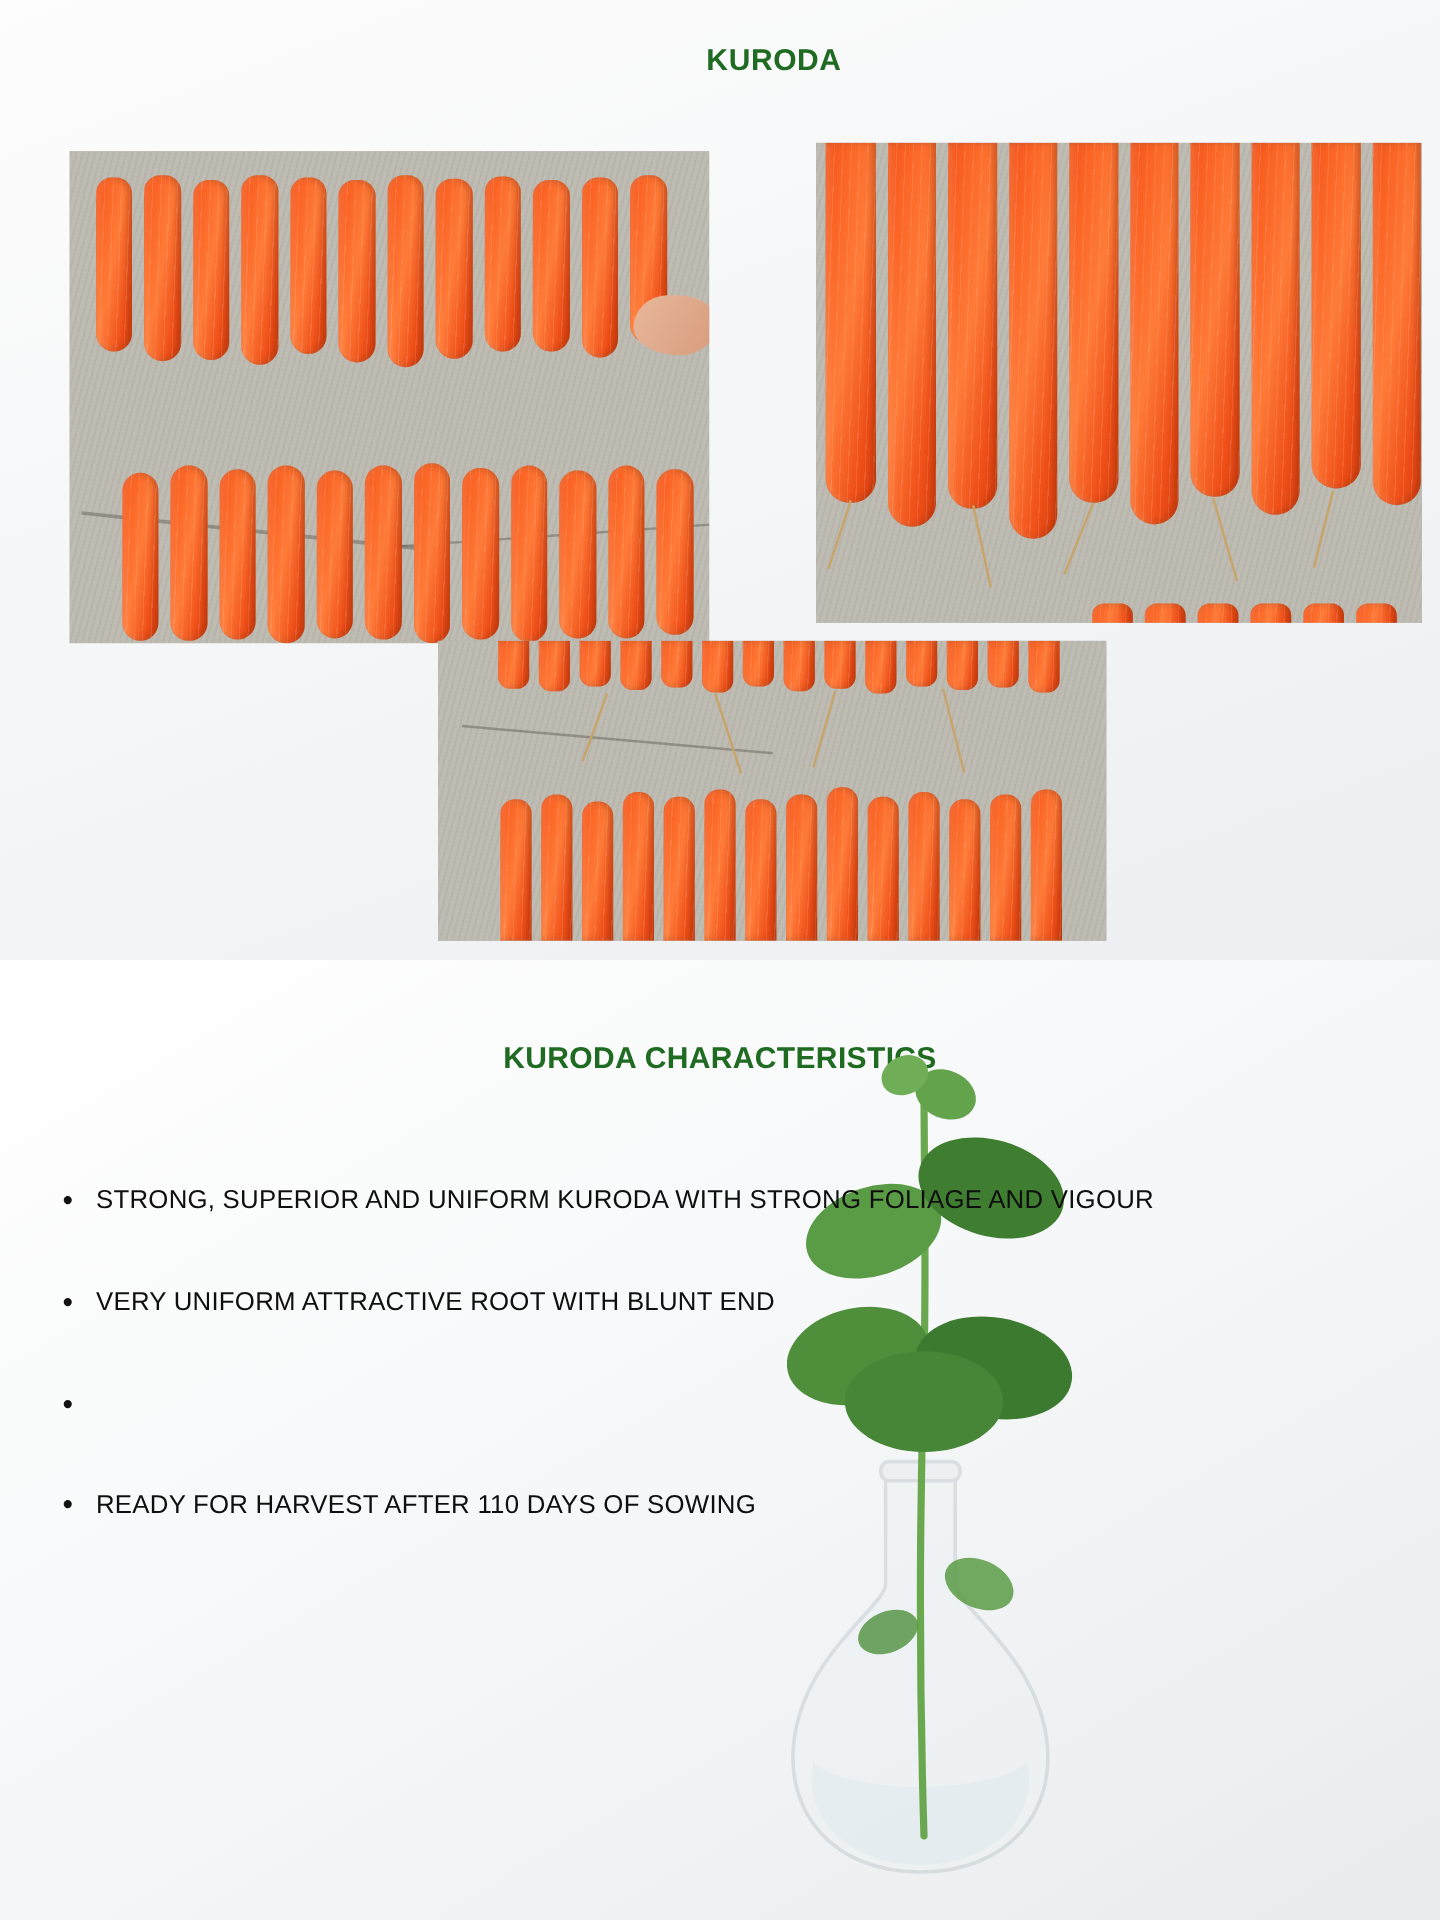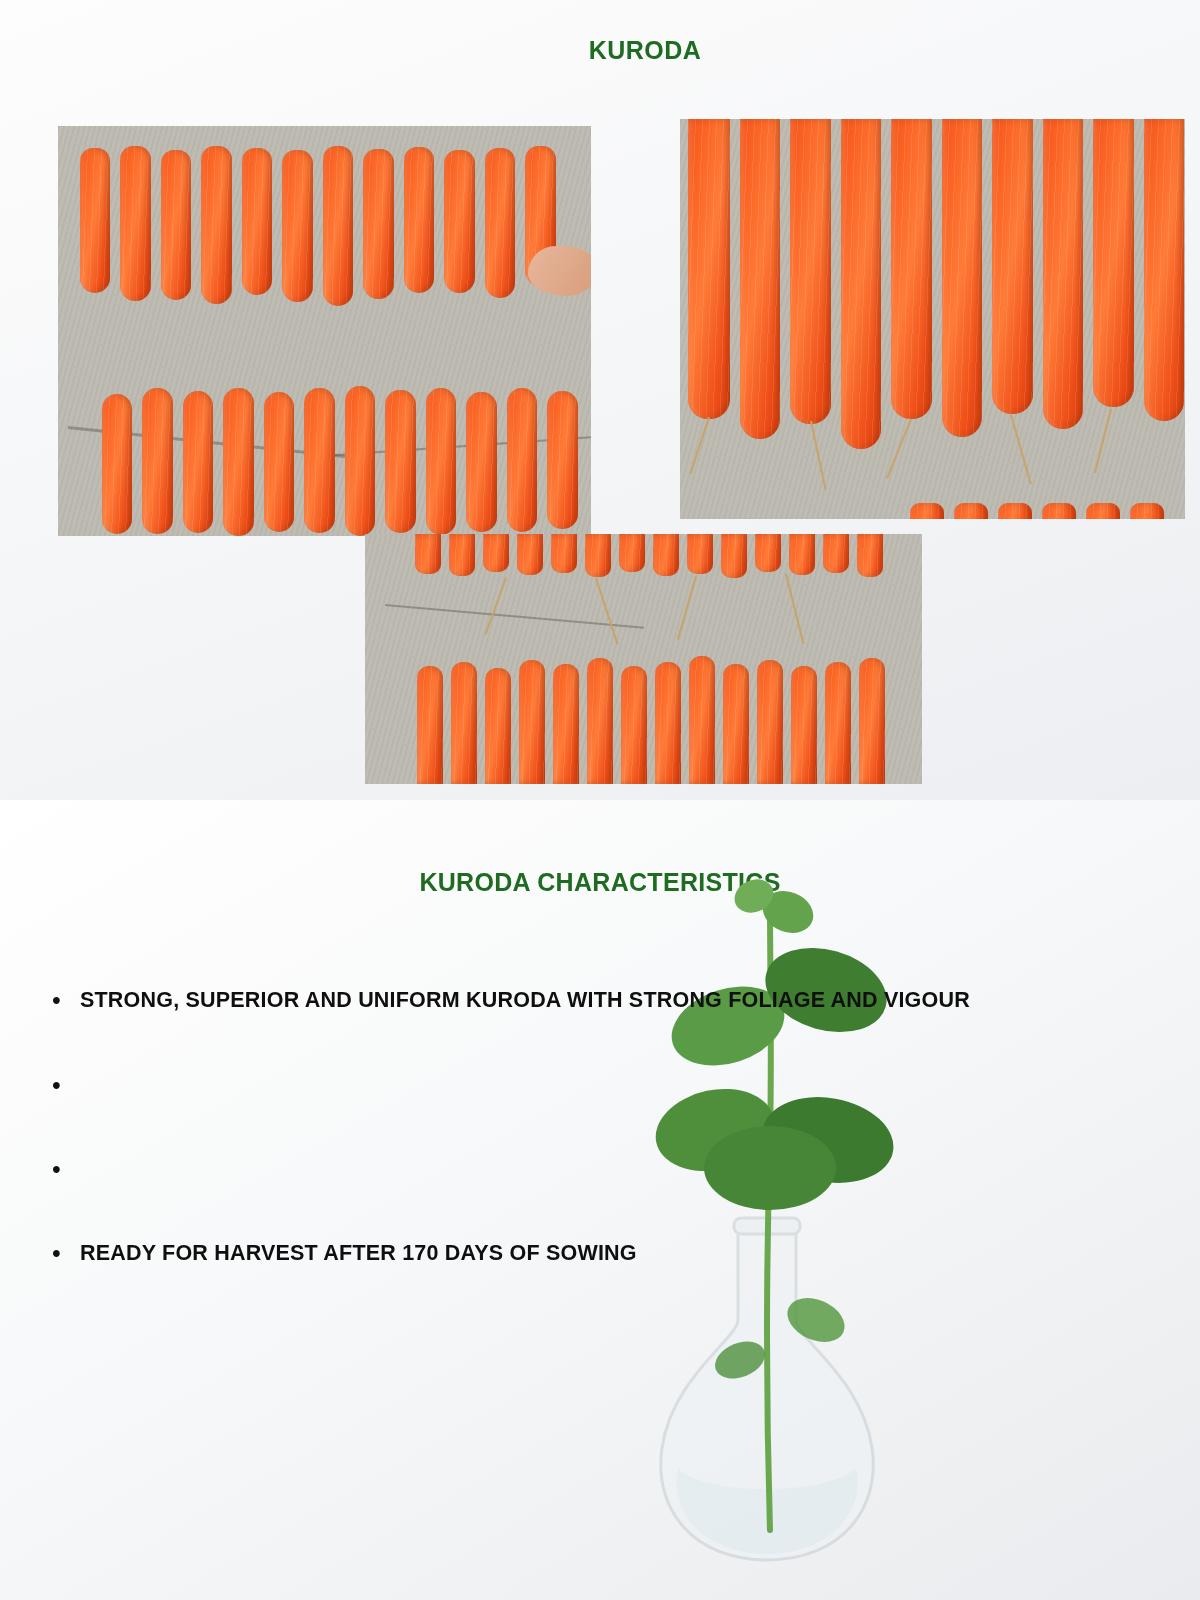--- a/index.html
+++ b/index.html
@@ -131,21 +131,21 @@
   .bullet-dot {
     width: 28px;
     flex: 0 0 28px;
     font-size: 25px;
     line-height: 30px;
     color: #111;
     text-align: left;
   }
   .bullet-text {
     font-size: 21.5px;
-    font-weight: bold;
+    font-weight: normal;
     line-height: 31px;
     color: #0f0f0f;
     letter-spacing: 0.2px;
   }
 </style>
 </head>
 <body>
 
 <section class="slide-one">
 
@@ -282,25 +282,26 @@
 
   <div class="bullet-list">
 
     <div class="bullet-row">
       <span class="bullet-dot">•</span>
       <span class="bullet-text">STRONG, SUPERIOR AND UNIFORM KURODA WITH STRONG FOLIAGE AND VIGOUR</span>
     </div>
 
     <div class="bullet-row">
       <span class="bullet-dot">•</span>
+      <span class="bullet-text">VERY UNIFORM ATTRACTIVE ROOT WITH BLUNT END</span>
     </div>
 
     <div class="bullet-row">
       <span class="bullet-dot">•</span>
     </div>
 
     <div class="bullet-row">
       <span class="bullet-dot">•</span>
-      <span class="bullet-text">READY FOR HARVEST AFTER 170 DAYS OF SOWING</span>
+      <span class="bullet-text">READY FOR HARVEST AFTER 110 DAYS OF SOWING</span>
     </div>
 
   </div>
 </section>
 
 </body></html>

